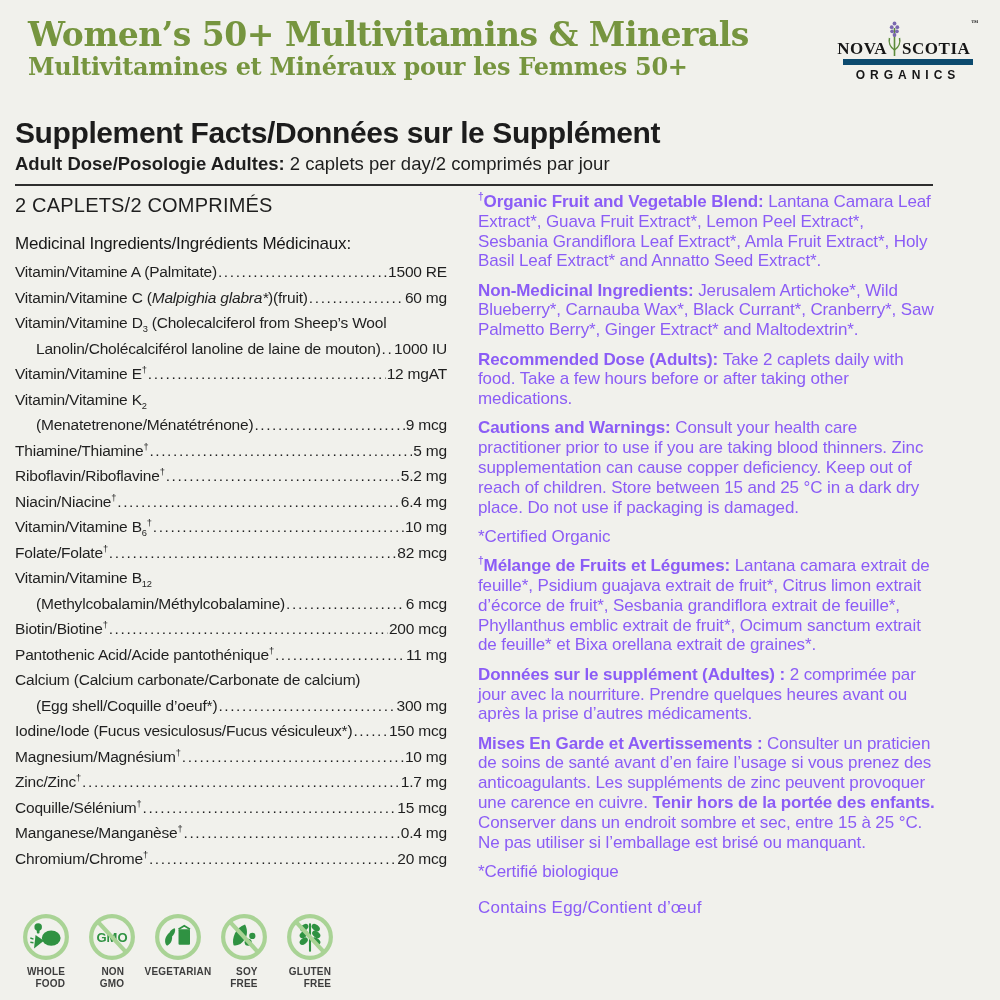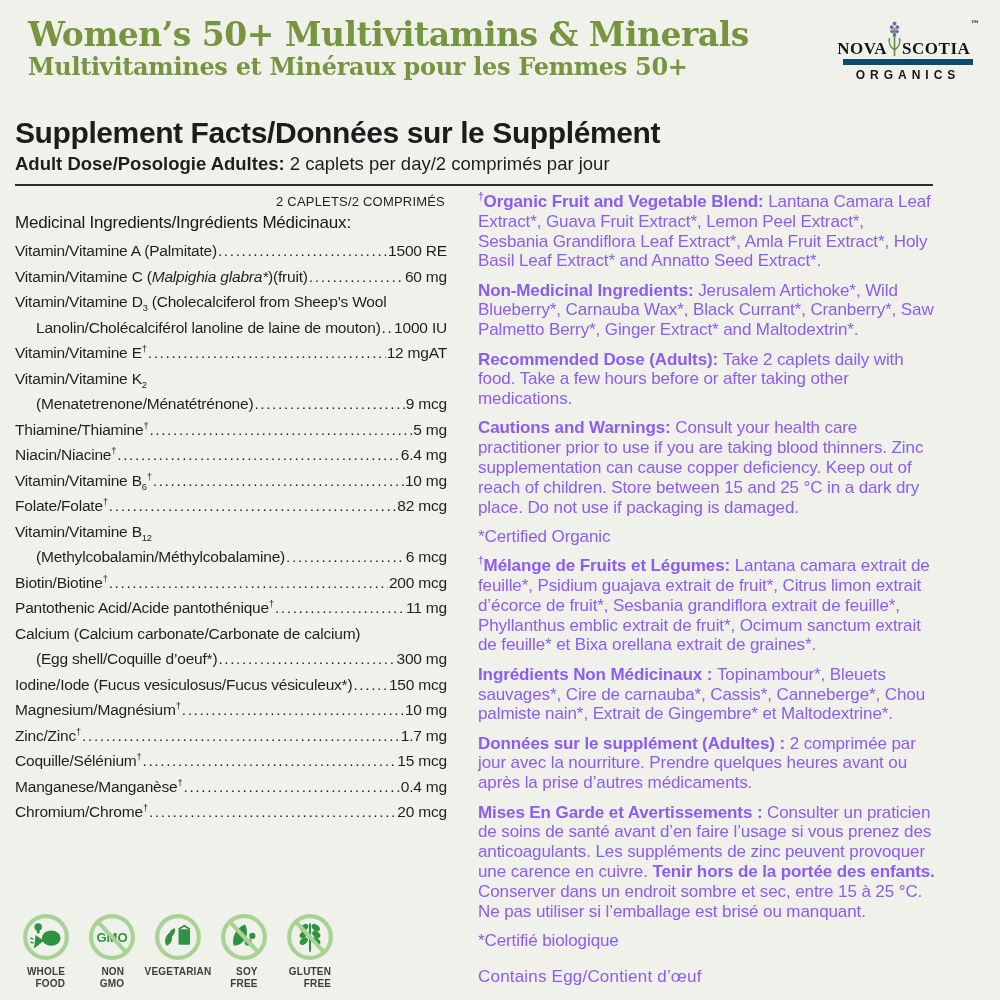--- a/index.html
+++ b/index.html
@@ -43,22 +43,22 @@
   }
   .dose-line { margin-left:15px; font-size:18.5px; color:#1e1e1e; }
   .dose-line .b { font-weight:bold; }
   .divider { margin:9px 0 0 15px; width:918px; border:none; border-top:2.5px solid #2e2e2e; }
 
   
   .columns { display:flex; padding:6px 15px 0 15px; gap:31px; }
   .left-col { width:432px; flex:none; }
   .right-col { width:458px; flex:none; }
 
-  .serving-line { text-align:right; font-size:13px; letter-spacing:0.2px;
-    color:#1f1f1f; margin:2px 2px 4px 0; }
+  .serving-line { text-align:left; font-size:20px; letter-spacing:0.2px;
+    color:#1f1f1f; margin:2px 2px 17px 0; }
   .med-heading { font-weight:normal; font-size:17px; letter-spacing:-0.2px;
     color:#181818; margin-bottom:5px; }
 
   .ing-row { font-size:15.5px; line-height:25.5px; letter-spacing:-0.2px; color:#1f1f1f; }
   .ing-flex { display:flex; align-items:flex-end; }
   .ing-name { white-space:nowrap; }
   .ing-indent { padding-left:21px; }
   .dots { flex:1; overflow:hidden; white-space:nowrap; margin:0 1px; }
   .dots::after { content:"....................................................................................."; letter-spacing:1.6px; }
   .ing-val { white-space:nowrap; }
@@ -162,20 +162,27 @@
           </div>
           <div class="ing-row">
             <div class="ing-flex">
               <span class="ing-name"><span>Thiamine/Thiamine</span><span class="sup">†</span></span>
               <span class="dots"></span>
               <span class="ing-val">5 mg</span>
             </div>
           </div>
           <div class="ing-row">
             <div class="ing-flex">
+              <span class="ing-name"><span>Riboflavin/Riboflavine</span><span class="sup">†</span></span>
+              <span class="dots"></span>
+              <span class="ing-val">5.2 mg</span>
+            </div>
+          </div>
+          <div class="ing-row">
+            <div class="ing-flex">
               <span class="ing-name"><span>Niacin/Niacine</span><span class="sup">†</span></span>
               <span class="dots"></span>
               <span class="ing-val">6.4 mg</span>
             </div>
           </div>
           <div class="ing-row">
             <div class="ing-flex">
               <span class="ing-name"><span>Vitamin/Vitamine B</span><span class="sub">6</span><span class="sup">†</span></span>
               <span class="dots"></span>
               <span class="ing-val">10 mg</span>
@@ -262,21 +269,20 @@
           </div>
         </div>
     </div>
     <div class="right-col" id="right-paragraphs">
         <p><span class="b sup">†</span><span class="b">Organic Fruit and Vegetable Blend: </span><span>Lantana Camara Leaf Extract*, Guava Fruit Extract*, Lemon Peel Extract*, Sesbania Grandiflora Leaf Extract*, Amla Fruit Extract*, Holy Basil Leaf Extract* and Annatto Seed Extract*.</span></p>
         <p><span class="b">Non-Medicinal Ingredients: </span><span>Jerusalem Artichoke*, Wild Blueberry*, Carnauba Wax*, Black Currant*, Cranberry*, Saw Palmetto Berry*, Ginger Extract* and Maltodextrin*.</span></p>
         <p><span class="b">Recommended Dose (Adults): </span><span>Take 2 caplets daily with food. Take a few hours before or after taking other medications.</span></p>
         <p><span class="b">Cautions and Warnings: </span><span>Consult your health care practitioner prior to use if you are taking blood thinners. Zinc supplementation can cause copper deficiency. Keep out of reach of children. Store between 15 and 25 °C in a dark dry place. Do not use if packaging is damaged.</span></p>
         <p><span>*Certified Organic</span></p>
         <p><span class="b sup">†</span><span class="b">Mélange de Fruits et Légumes: </span><span>Lantana camara extrait de feuille*, Psidium guajava extrait de fruit*, Citrus limon extrait d’écorce de fruit*, Sesbania grandiflora extrait de feuille*, Phyllanthus emblic extrait de fruit*, Ocimum sanctum extrait de feuille* et Bixa orellana extrait de graines*.</span></p>
-        <p><span class="b">Ingrédients Non Médicinaux : </span><span>Topinambour*, Bleuets sauvages*, Cire de carnauba*, Cassis*, Canneberge*, Chou palmiste nain*, Extrait de Gingembre* et Maltodextrine*.</span></p>
         <p><span class="b">Données sur le supplément (Adultes) : </span><span>2 comprimée par jour avec la nourriture. Prendre quelques heures avant ou après la prise d’autres médicaments.</span></p>
         <p><span class="b">Mises En Garde et Avertissements : </span><span>Consulter un praticien de soins de santé avant d’en faire l’usage si vous prenez des anticoagulants. Les suppléments de zinc peuvent provoquer une carence en cuivre. </span><span class="b">Tenir hors de la portée des enfants. </span><span>Conserver dans un endroit sombre et sec, entre 15 à 25 °C. Ne pas utiliser si l’emballage est brisé ou manquant.</span></p>
         <p><span>*Certifié biologique</span></p>
         <p class="contains"><span>Contains Egg/Contient d’œuf</span></p>
       </div>
   </div>
 
   <div class="badges" id="badges">
       <div class="badge">
         <div class="badge-icon"><svg width="48" height="48" viewBox="0 0 46 46">

